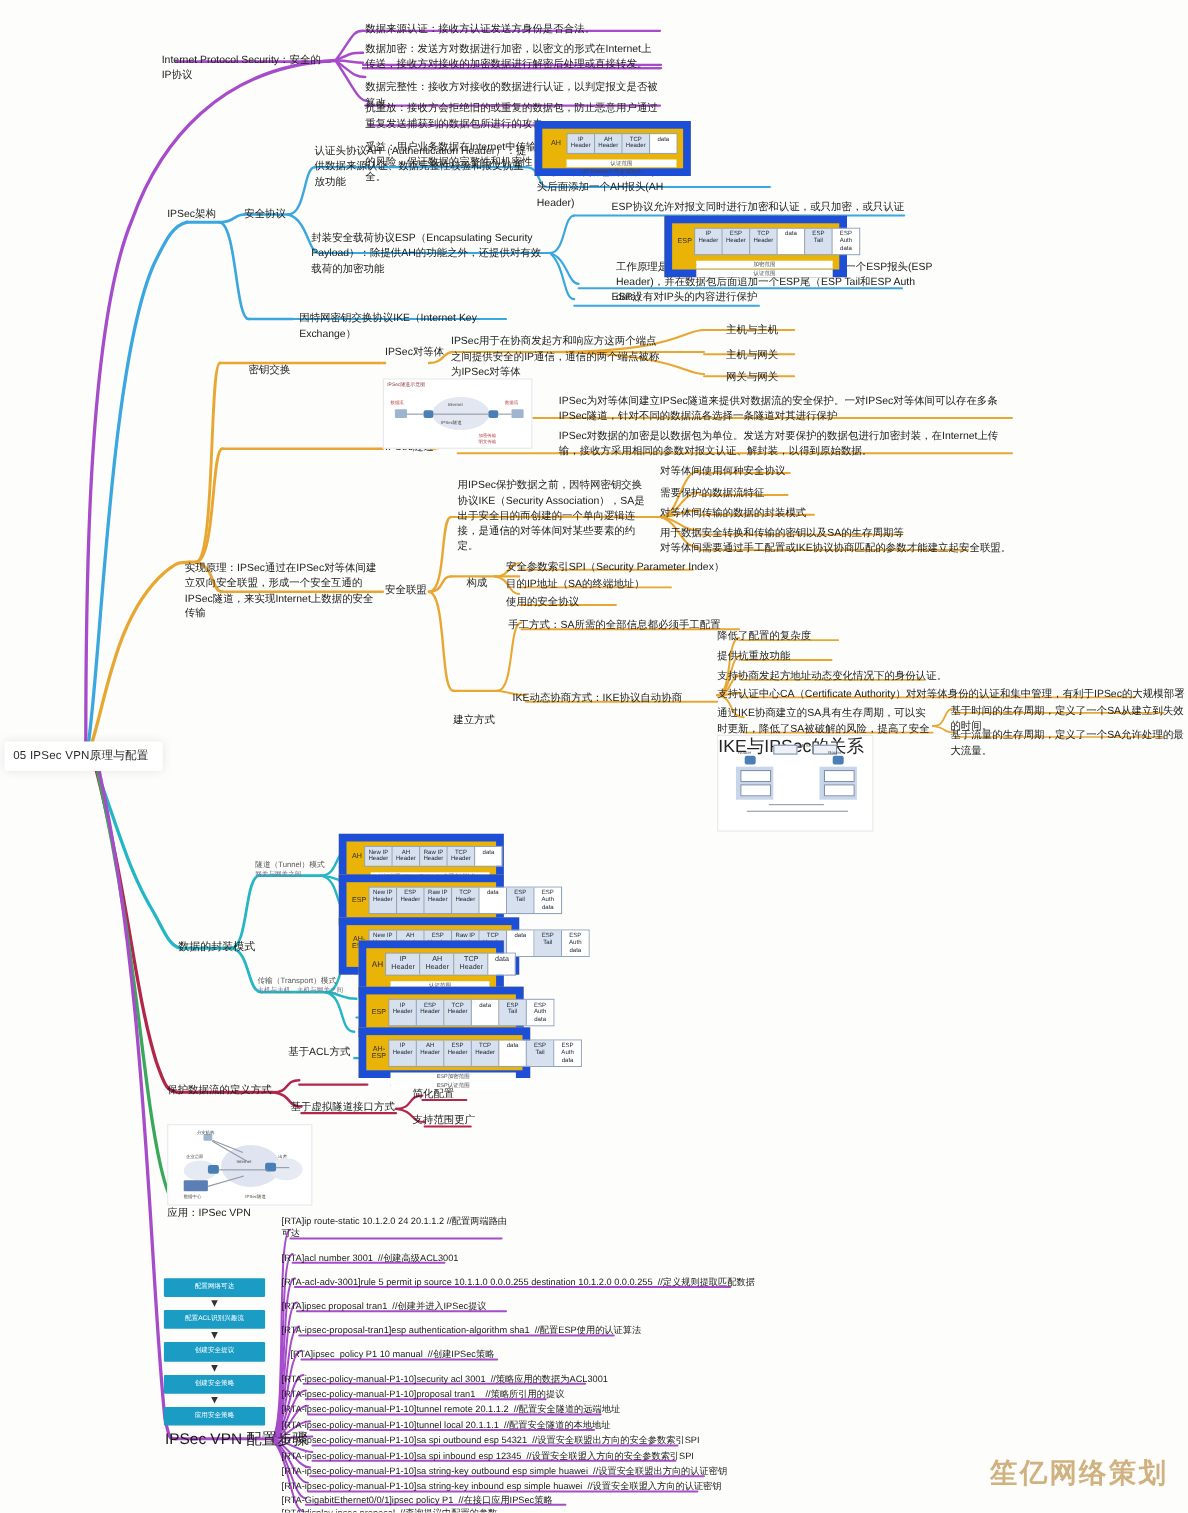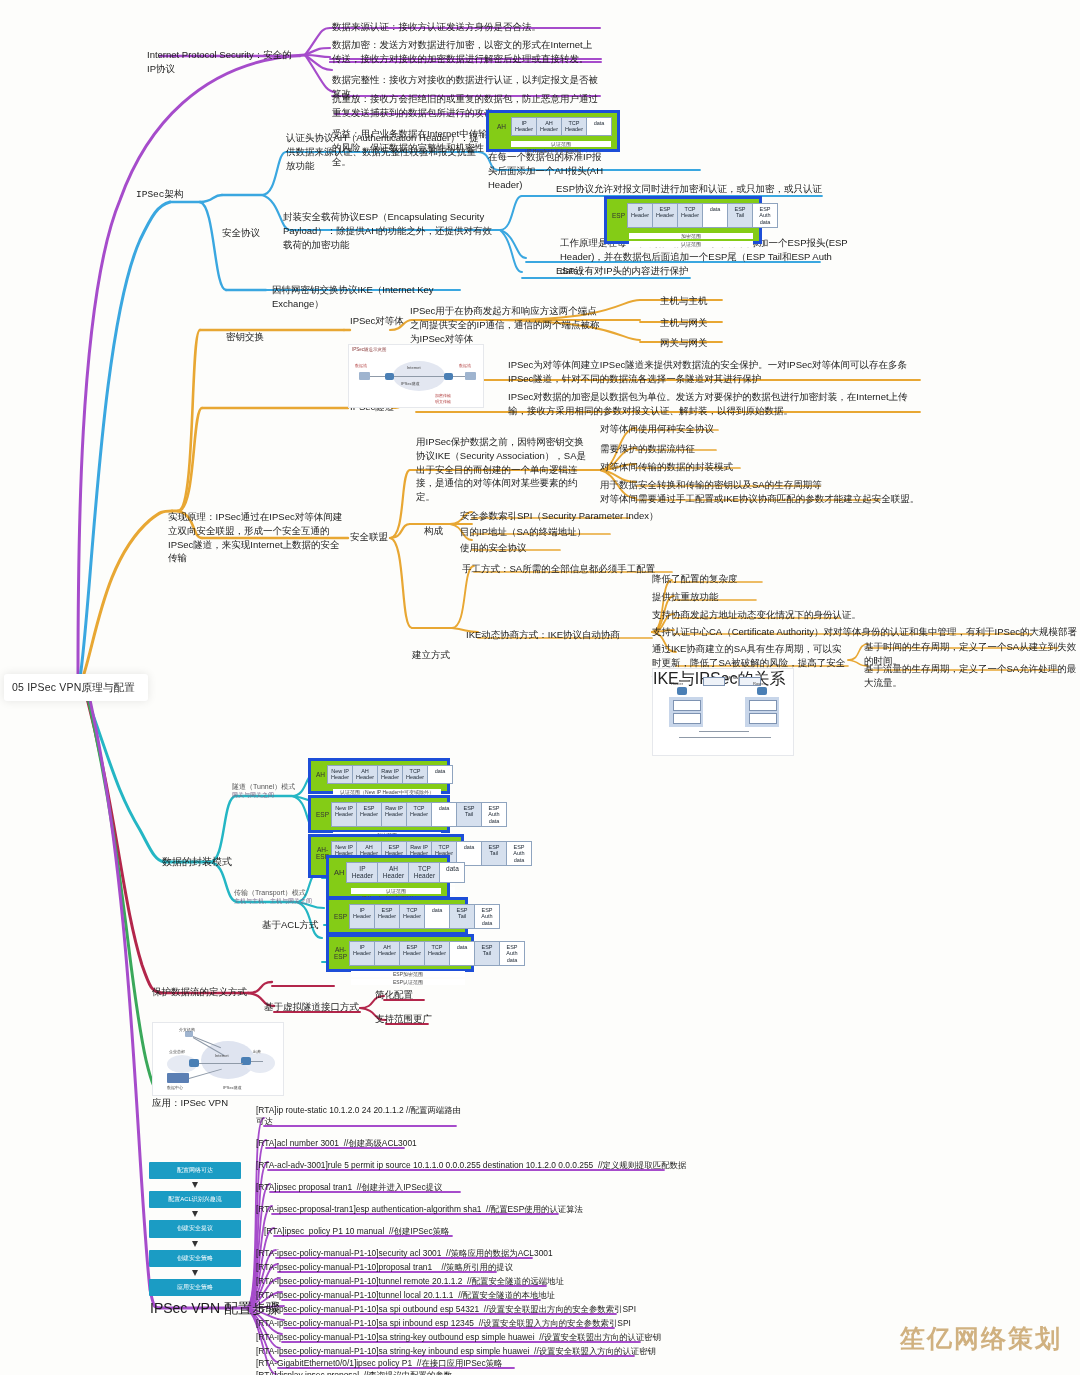--- a/index.html
+++ b/index.html
@@ -17,21 +17,21 @@
   
   .root{
     left:4px;top:674px;width:128px;
     background:#fff;border-radius:3px;
     padding:6px 8px;font-size:10.5px;color:#2a2a2a;
     box-shadow:0 0 10px rgba(0,0,0,.10);
     letter-spacing:.2px;
   }
 
   
-  .fig{position:absolute;background:#84cc16;border:3px solid #1d4ed8;}
+  .fig{position:absolute;background:#eab308;border:7px solid #1d4ed8;}
 
   
   .pkt{display:flex;align-items:center;gap:2px;padding:4px 5px;}
   .pkt .lbl{font-size:6.5px;color:#333;width:22px;text-align:center;}
   .pkt .boxes{display:flex;border:1px solid #8fa4bf;}
   .pkt .boxes div{
     font-size:5.5px;line-height:1.15;text-align:center;
     padding:2px 2px;border-right:1px solid #8fa4bf;
     background:#d6e0ee;color:#1d2733;min-width:20px;
   }
@@ -268,22 +268,22 @@
   <div class="node root">05 IPSec VPN原理与配置</div>
 
   <div class="node" style="left:147px;top:48px;width:150px;">Internet Protocol Security：安全的IP协议</div>
 
   <div class="node wrap" style="left:332px;top:20px;width:268px;">数据来源认证：接收方认证发送方身份是否合法。</div>
   <div class="node wrap" style="left:332px;top:38px;width:268px;">数据加密：发送方对数据进行加密，以密文的形式在Internet上传送，接收方对接收的加密数据进行解密后处理或直接转发。</div>
   <div class="node wrap" style="left:332px;top:73px;width:268px;">数据完整性：接收方对接收的数据进行认证，以判定报文是否被篡改。</div>
   <div class="node wrap" style="left:332px;top:92px;width:268px;">抗重放：接收方会拒绝旧的或重复的数据包，防止恶意用户通过重复发送捕获到的数据包所进行的攻击。</div>
   <div class="node wrap" style="left:332px;top:127px;width:268px;">受益：用户业务数据在Internet中传输时，减少了泄漏和被窃听的风险，保证数据的完整性和机密性，保障了用户业务传输的安全。</div>
 
-  <div class="node" style="left:136px;top:188px;font-family:Liberation Mono, monospace;">IPSec架构</div>
-  <div class="node" style="left:222px;top:188px;margin-top:38px;">安全协议</div>
+  <div class="node" style="left:152px;top:188px;">IPSec架构</div>
+  <div class="node" style="left:222px;top:188px;">安全协议</div>
   <div class="node" style="left:226px;top:282px;margin-top:48px;">密钥交换</div>
   <div class="node" style="left:272px;top:283px;width:200px;">因特网密钥交换协议IKE（Internet Key Exchange）</div>
 
   <div class="node wrap" style="left:286px;top:131px;width:196px;">认证头协议AH（Authentication Header）：提供数据来源认证、数据完整性校验和报文抗重放功能</div>
   <div class="node wrap" style="left:488px;top:150px;width:122px;">在每一个数据包的标准IP报头后面添加一个AH报头(AH Header)</div>
 
   <div class="node wrap" style="left:283px;top:210px;width:216px;">封装安全载荷协议ESP（Encapsulating Security Payload）：除提供AH的功能之外，还提供对有效载荷的加密功能</div>
   <div class="node wrap" style="left:556px;top:182px;width:330px;">ESP协议允许对报文同时进行加密和认证，或只加密，或只认证</div>
   <div class="node wrap" style="left:560px;top:236px;width:300px;">工作原理是在每一个数据包的标准IP报头后面添加一个ESP报头(ESP Header)，并在数据包后面追加一个ESP尾（ESP Tail和ESP Auth data）</div>
   <div class="node wrap" style="left:556px;top:264px;width:240px;">ESP没有对IP头的内容进行保护</div>
@@ -529,21 +529,21 @@
     </div>
     <div class="arrowline">
         <span>ESP加密范围</span>
       </div>
     <div class="arrowline">
         <span>ESP认证范围</span>
       </div>
   </div>
 
   <div class="node" style="left:152px;top:985px;">保护数据流的定义方式</div>
-  <div class="node" style="left:262px;top:918px;">基于ACL方式</div>
+  <div class="node" style="left:262px;top:950px;">基于ACL方式</div>
   <div class="node" style="left:264px;top:1000px;">基于虚拟隧道接口方式</div>
   <div class="node" style="left:375px;top:988px;">简化配置</div>
   <div class="node" style="left:375px;top:1012px;">支持范围更广</div>
 
   <div class="topo" style="left:152px;top:1022px;width:130px;height:72px;">
     <div class="cloud" style="left:48px;top:18px;width:54px;height:38px;background:#dfe4f0;"></div>
     <div class="cloud" style="left:14px;top:32px;width:30px;height:18px;background:#e6eaf3;"></div>
     <div class="cloud" style="left:92px;top:30px;width:30px;height:20px;background:#e6eaf3;"></div>
     <div class="rtr" style="left:36px;top:36px;width:10px;height:8px;"></div>
     <div class="rtr" style="left:88px;top:34px;width:10px;height:8px;"></div>

